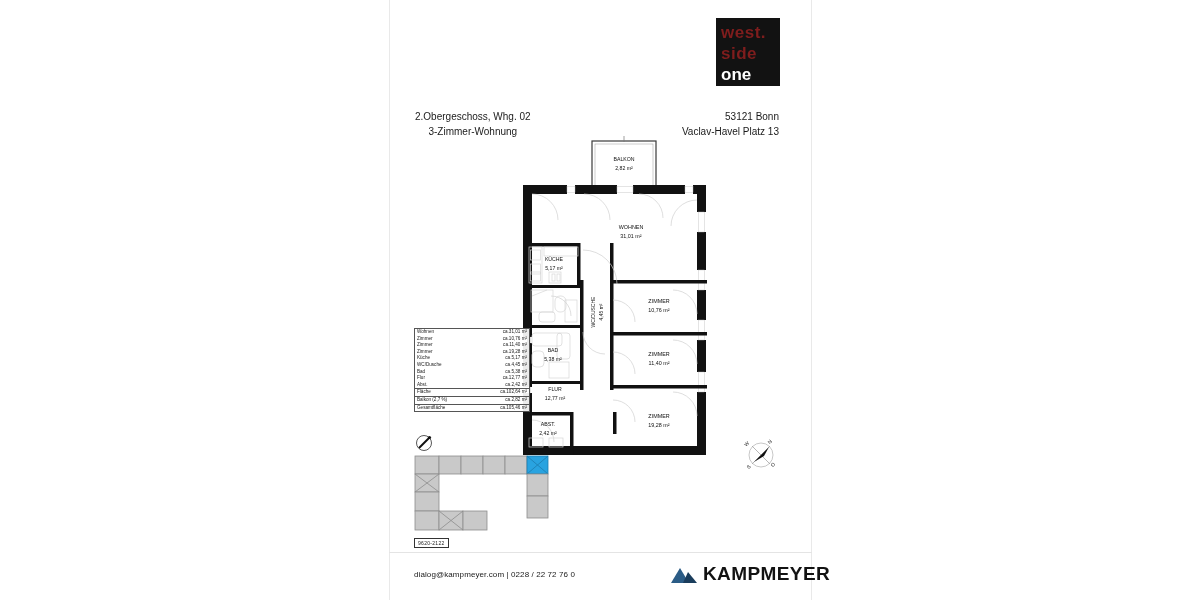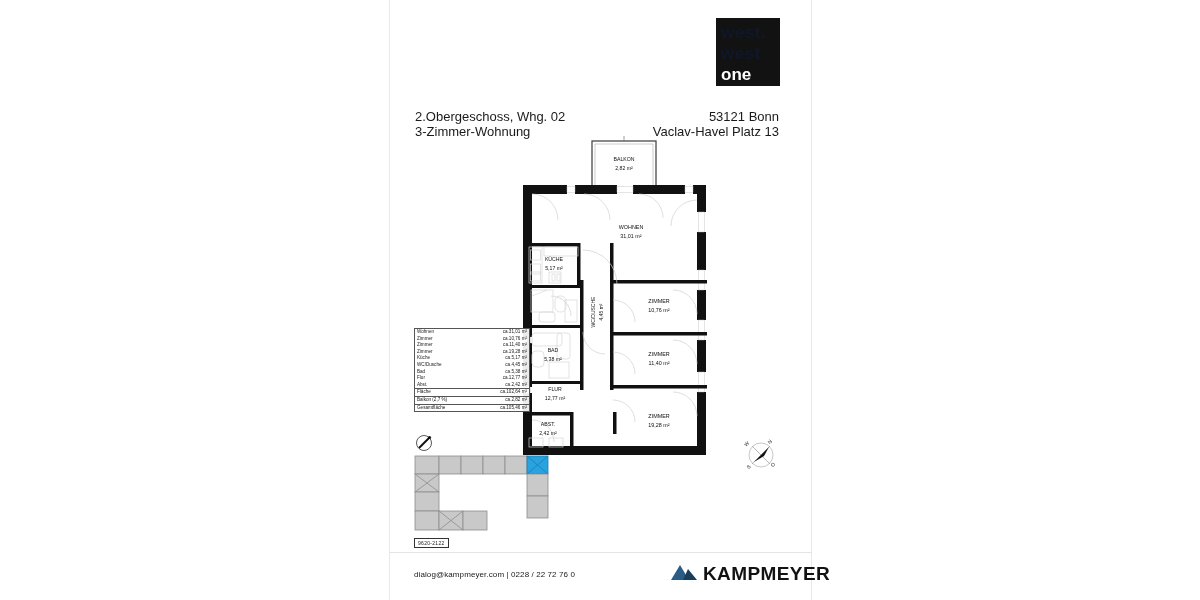--- a/index.html
+++ b/index.html
@@ -12,40 +12,40 @@
     position:absolute;left:389px;top:0;width:423px;height:600px;
     border-left:1px solid #e9e9e9;border-right:1px solid #e9e9e9;
     box-sizing:border-box;
   }
   
   .logo-box{
     position:absolute;left:716px;top:18px;width:64px;height:68px;
     background:#121212;
   }
   .logo-line{
-    position:absolute;left:721px;color:#0f172a;font-weight:bold;
+    position:absolute;left:721px;color:#7f1d1d;font-weight:bold;
     font-family:"Liberation Sans",sans-serif;letter-spacing:.5px;
     line-height:1;font-size:17px;
   }
   .logo-l1{top:24px;}
   .logo-l2{top:45px;}
   .logo-l3-wrap{
     position:absolute;left:716px;top:64px;width:110px;height:22px;overflow:hidden;
   }
   .logo-l3-inner{
     position:absolute;left:5px;top:0;font-size:17px;font-weight:bold;line-height:22px;
     color:#ffffff;
   }
   .logo-l3-outer{
     position:absolute;left:721px;top:64px;font-size:17px;font-weight:bold;line-height:22px;
     color:#d8d8d8;z-index:-1;
   }
   
-  .hdr-left{position:absolute;left:415px;top:109px;font-size:13px;line-height:15px;}
-  .hdr-right{position:absolute;right:421px;top:109px;font-size:13px;line-height:15px;text-align:right;}
+  .hdr-left{position:absolute;left:415px;top:109px;font-size:10px;line-height:15px;text-align:center;}
+  .hdr-right{position:absolute;right:421px;top:109px;font-size:10px;line-height:15px;text-align:right;}
   
   .plan{position:absolute;left:389px;top:100px;width:423px;height:380px;}
   .plan svg{display:block;}
   
   .areatable{
     position:absolute;left:414px;top:328px;width:116px;
     border:1px solid #555;background:rgba(255,255,255,.92);
     font-size:4.6px;line-height:1;box-sizing:border-box;
   }
   .areatable table{border-collapse:collapse;width:100%;}
@@ -55,31 +55,31 @@
   
   .keymap{position:absolute;left:414px;top:455px;}
   
   .idlabel{
     position:absolute;left:414px;top:538px;border:1px solid #333;
     padding:1px 3px;font-size:5px;letter-spacing:.3px;background:#fff;
   }
   
   .footer-sep{position:absolute;left:389px;top:552px;width:423px;height:1px;background:#e4e4e4;}
   .foot-contact{position:absolute;left:414px;top:570px;font-size:8px;letter-spacing:.1px;text-align:center;}
-  .kamp{position:absolute;left:671px;top:563px;display:flex;align-items:flex-start;gap:6px;}
+  .kamp{position:absolute;left:671px;top:563px;display:flex;align-items:flex-end;gap:6px;}
   .kamp-word{font-size:19px;font-weight:bold;letter-spacing:.4px;color:#121212;}
 </style>
 </head>
 <body>
 
 <div class="page"></div>
 
 <div class="logo-box"></div>
 <div class="logo-line logo-l1">west.</div>
-<div class="logo-line logo-l2">west</div>
+<div class="logo-line logo-l2">side</div>
 <div class="logo-l3-outer">one</div>
 <div class="logo-l3-wrap">
   <div class="logo-l3-inner">one</div>
 </div>
 
 <div class="hdr-left">
   <div>2.Obergeschoss, Whg. 02</div>
   <div>3-Zimmer-Wohnung</div>
 </div>
 <div class="hdr-right">

